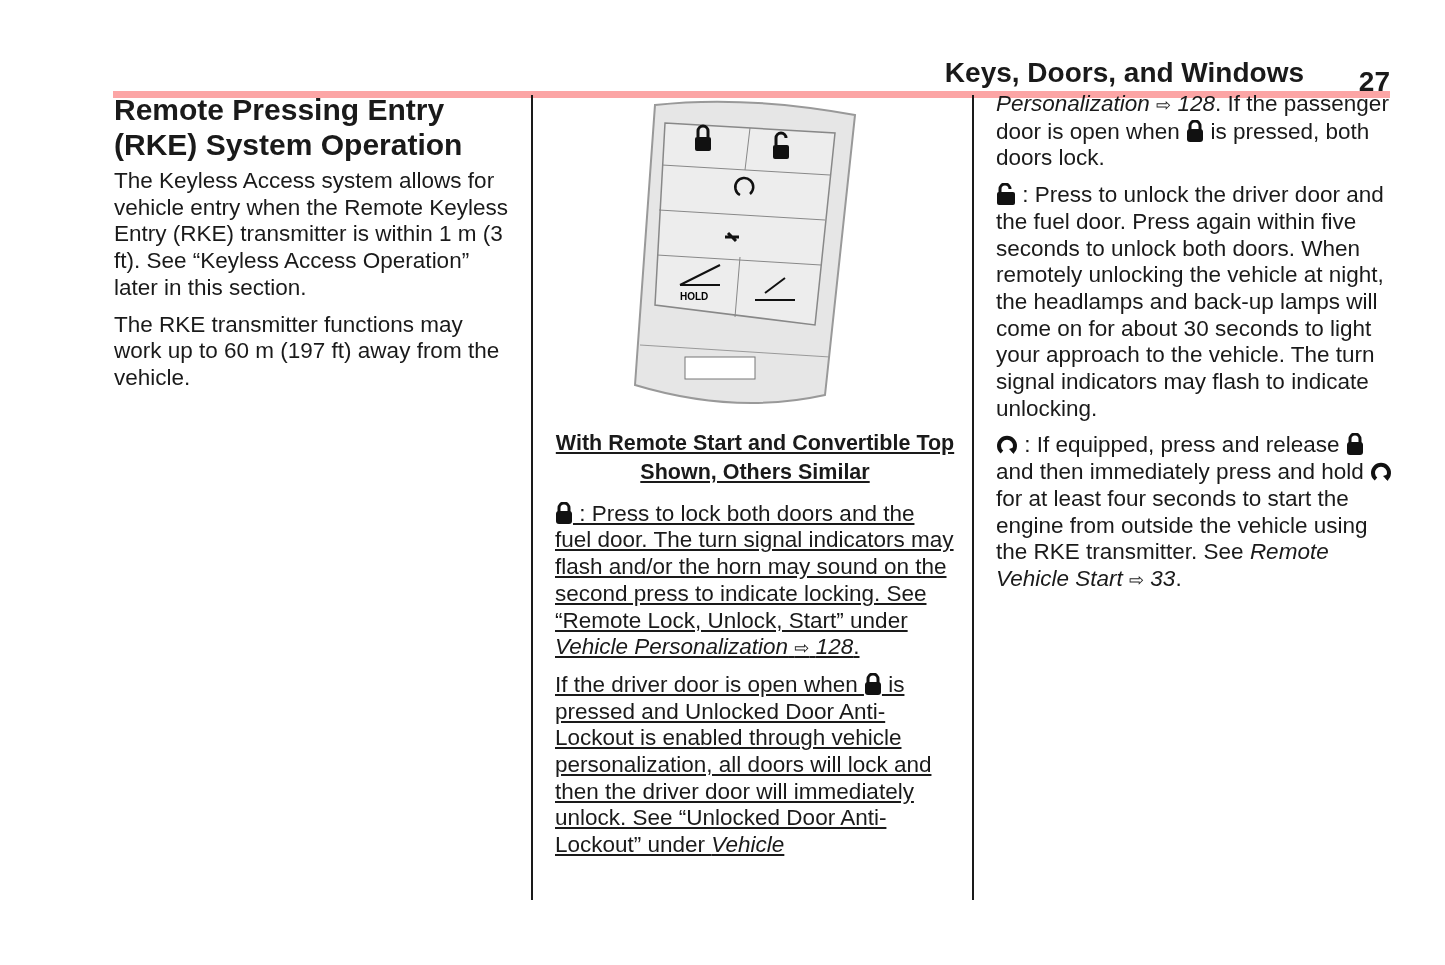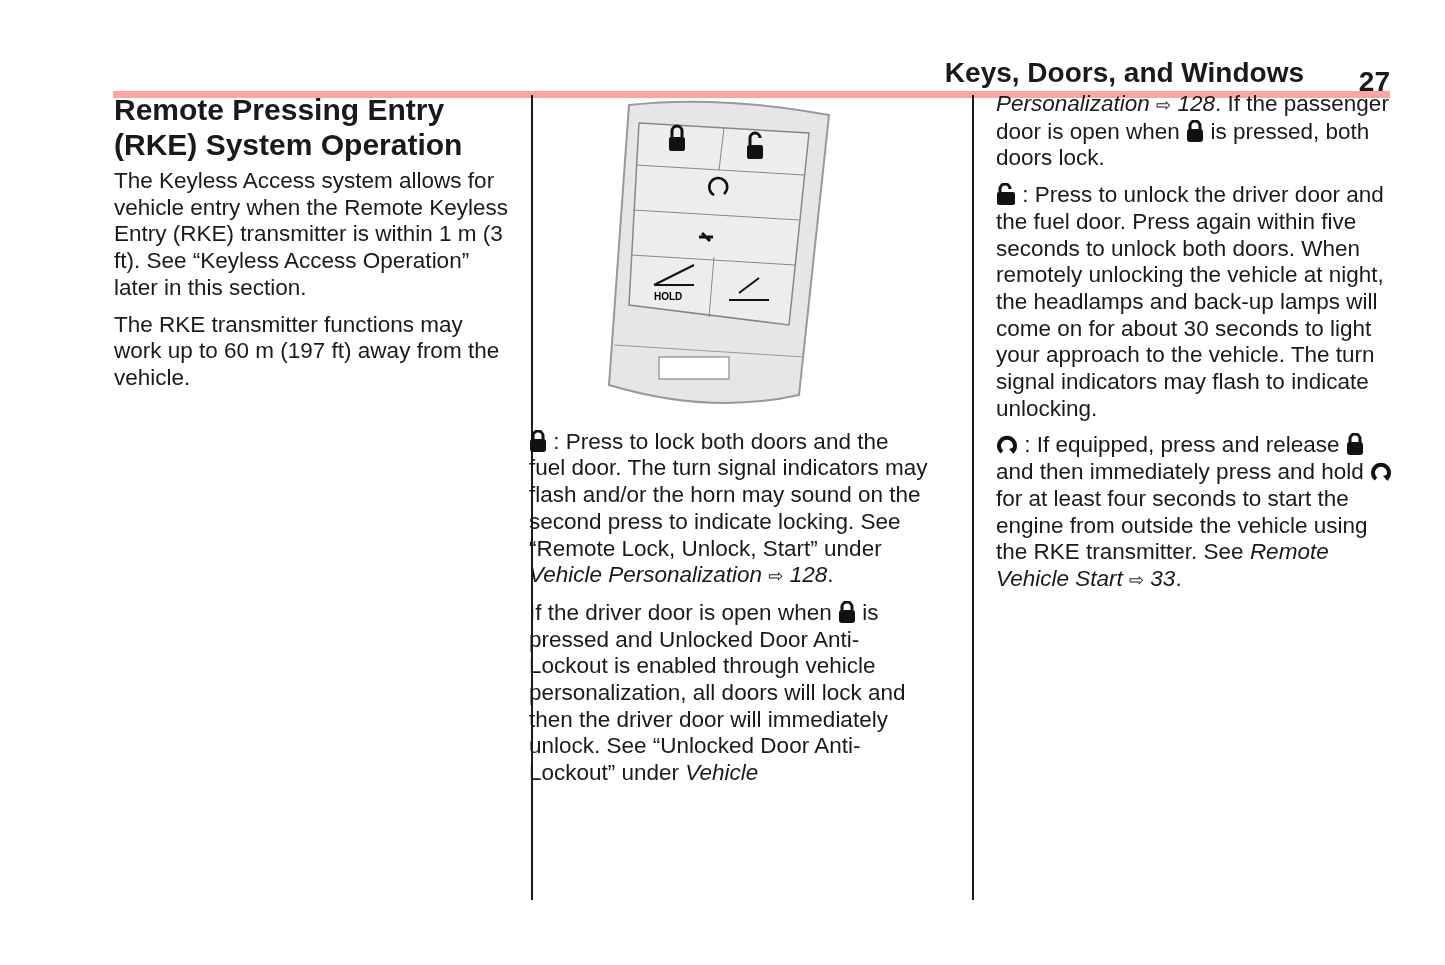--- a/index.html
+++ b/index.html
@@ -2,21 +2,21 @@
 <html><head>
 <meta charset="utf-8">
 <style>
   html,body{margin:0;padding:0;background:#fff;}
   body{width:1445px;height:965px;position:relative;overflow:hidden;font-family:"Liberation Sans",sans-serif;color:#1a1a1a;}
   .hdr{position:absolute;left:113px;top:40px;width:1277px;height:38px;border-bottom:7px solid #fca5a5;margin-top:13px;}
   .hdr-title{position:absolute;right:86px;top:4px;font-size:28px;font-weight:bold;}
   .hdr-page{position:absolute;right:0;top:13px;font-size:28px;font-weight:bold;text-align:right;}
   .col{position:absolute;font-size:22.5px;line-height:26.7px;}
   .col1{left:114px;top:92px;width:400px;}
-  .col2{left:529px;top:95px;width:400px;}
+  .col2{left:555px;top:95px;width:400px;text-decoration:underline;}
   .col3{left:996px;top:91px;width:400px;}
   .vrule{position:absolute;width:1.5px;background:#1a1a1a;top:95px;height:805px;}
   h1{font-size:30px;line-height:35px;margin:0 0 6px 0;font-weight:bold;}
   p{margin:0 0 10px 0;}
   i{font-style:italic;}
   .ref{font-size:18px;}
   .caption{font-weight:bold;text-align:center;font-size:21.5px;line-height:29px;margin:0 0 14px 0;}
   .ic{display:inline-block;vertical-align:-3px;}
   .fob{width:240px;height:315px;margin:0 auto 12px 70px;}
 </style>
@@ -51,20 +51,21 @@
     <rect x="148" y="50" width="16" height="14" rx="2" fill="#111"></rect>
       <path d="M151 50 V43 a5 5 0 0 1 10 0" fill="none" stroke="#111" stroke-width="3"></path>
     <path d="M115 100 a9 9 0 1 1 10 -1" fill="none" stroke="#111" stroke-width="2.5"></path>
     <path d="M100 142 h14 M103 138 l8 8" stroke="#111" stroke-width="3"></path>
     <text x="55" y="205" font-size="10" font-weight="bold" font-family="Liberation Sans, sans-serif">HOLD</text>
     <path d="M55 190 q20 -10 40 -20 M55 190 h40" stroke="#111" stroke-width="2" fill="none"></path>
     <path d="M130 205 h40 M140 198 l20 -15" stroke="#111" stroke-width="2" fill="none"></path>
     <rect x="60" y="262" width="70" height="22" fill="#fff" stroke="#777"></rect>
     <line x1="15" y1="250" x2="205" y2="262" stroke="#999"></line>
   </svg>
+  <p class="caption">With Remote Start and Convertible Top Shown, Others Similar</p>
   <p><svg class="ic" width="18" height="22" viewBox="0 0 18 22">
         <path d="M4 10 V6 a5 5 0 0 1 10 0 V10" fill="none" stroke="#111" stroke-width="3"></path>
         <rect x="1" y="9" width="16" height="13" rx="3" fill="#111"></rect>
       </svg><b style="font-weight:normal"> : Press to lock both doors and the fuel door. The turn signal indicators may flash and/or the horn may sound on the second press to indicate locking. See “Remote Lock, Unlock, Start” under </b><i>Vehicle Personalization</i> <span class="ref">⇨</span> <i>128</i><span>.</span></p>
   <p><span>If the driver door is open when </span><svg class="ic" width="18" height="22" viewBox="0 0 18 22">
         <path d="M4 10 V6 a5 5 0 0 1 10 0 V10" fill="none" stroke="#111" stroke-width="3"></path>
         <rect x="1" y="9" width="16" height="13" rx="3" fill="#111"></rect>
       </svg><span> is pressed and Unlocked Door Anti-Lockout is enabled through vehicle personalization, all doors will lock and then the driver door will immediately unlock. See “Unlocked Door Anti-Lockout” under </span><i>Vehicle</i></p>
 </div>
 

